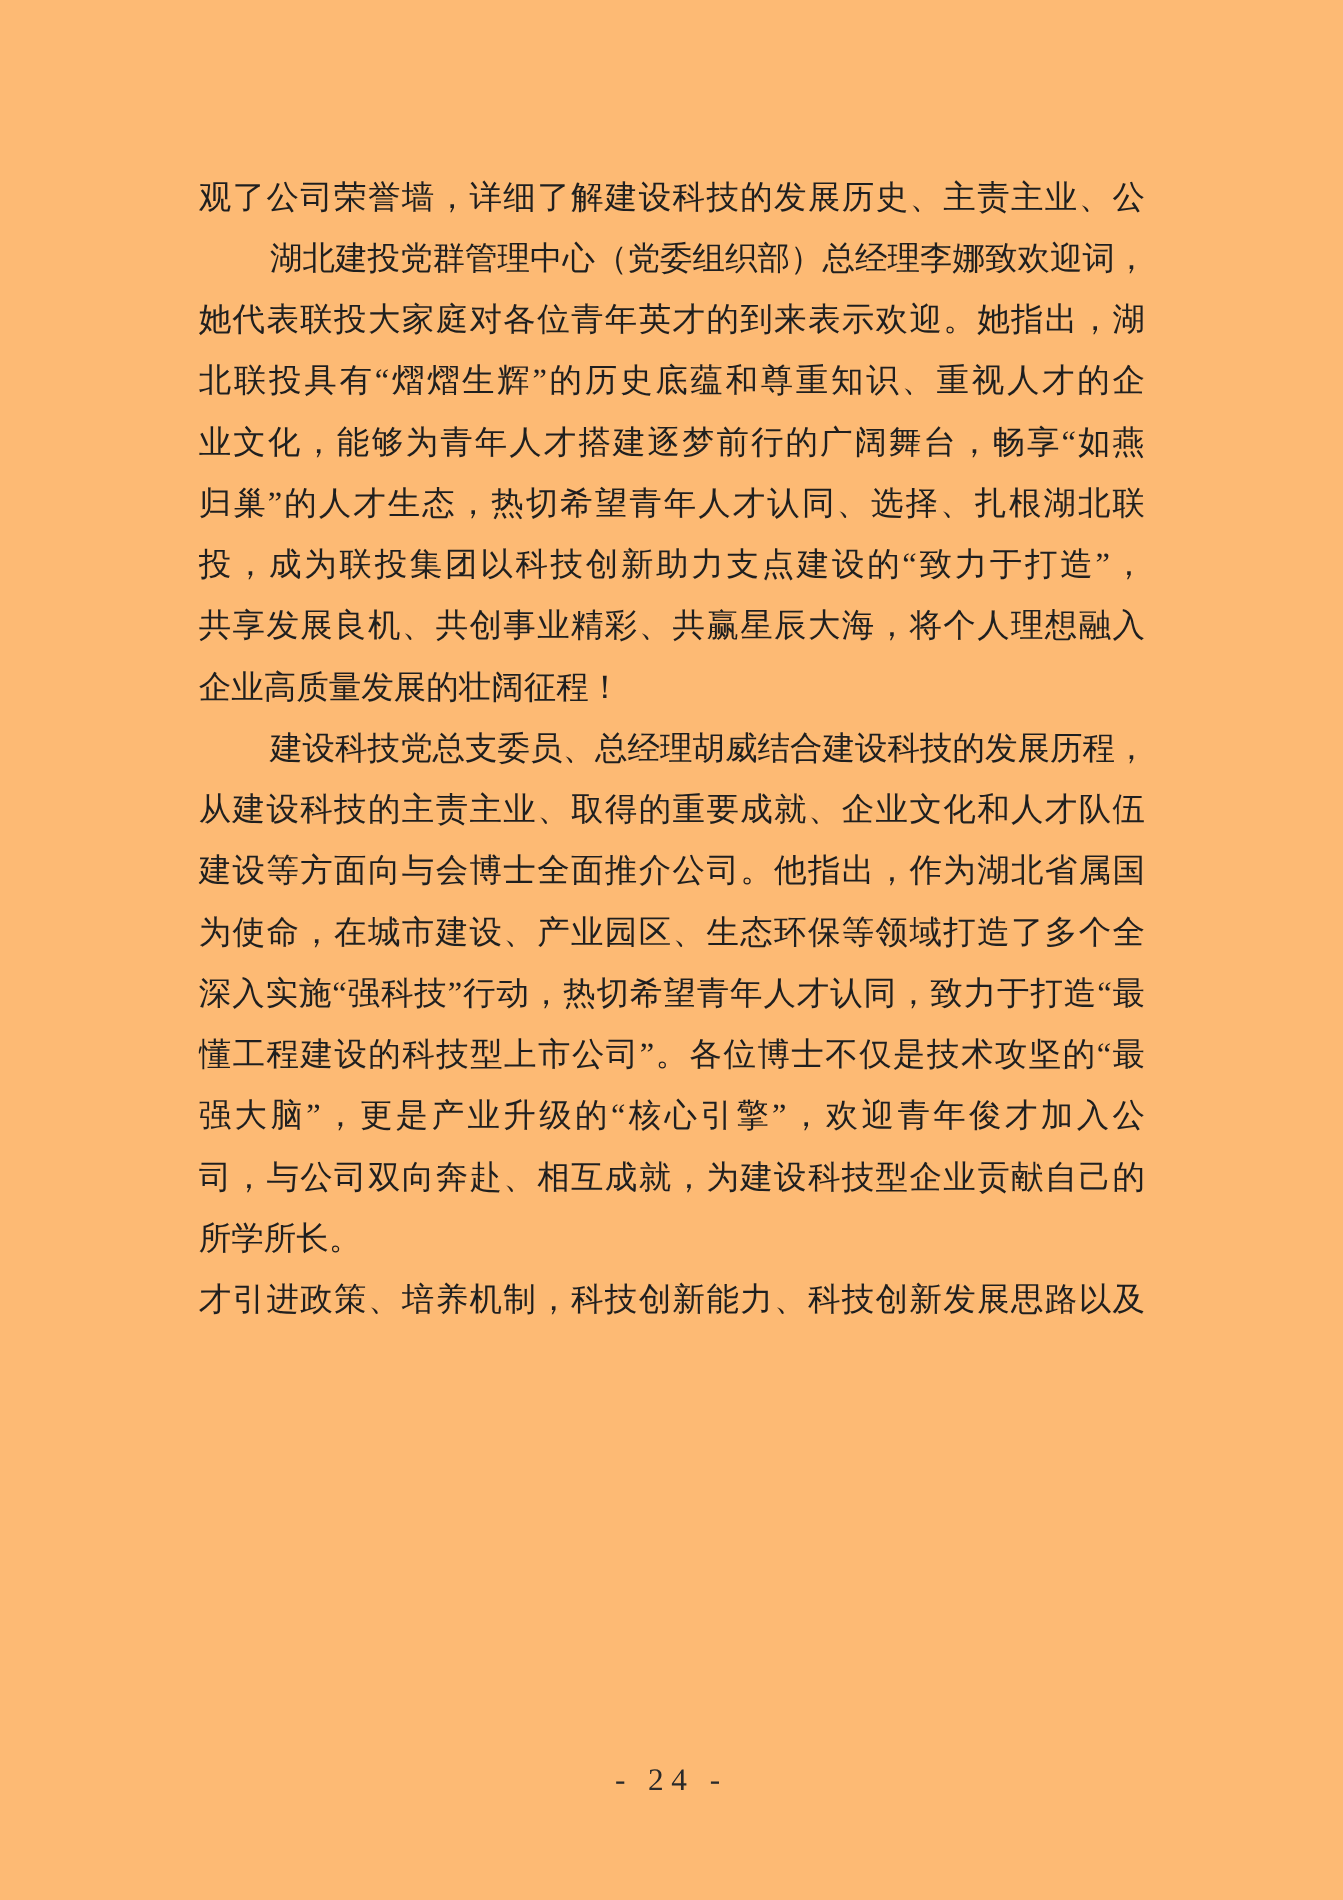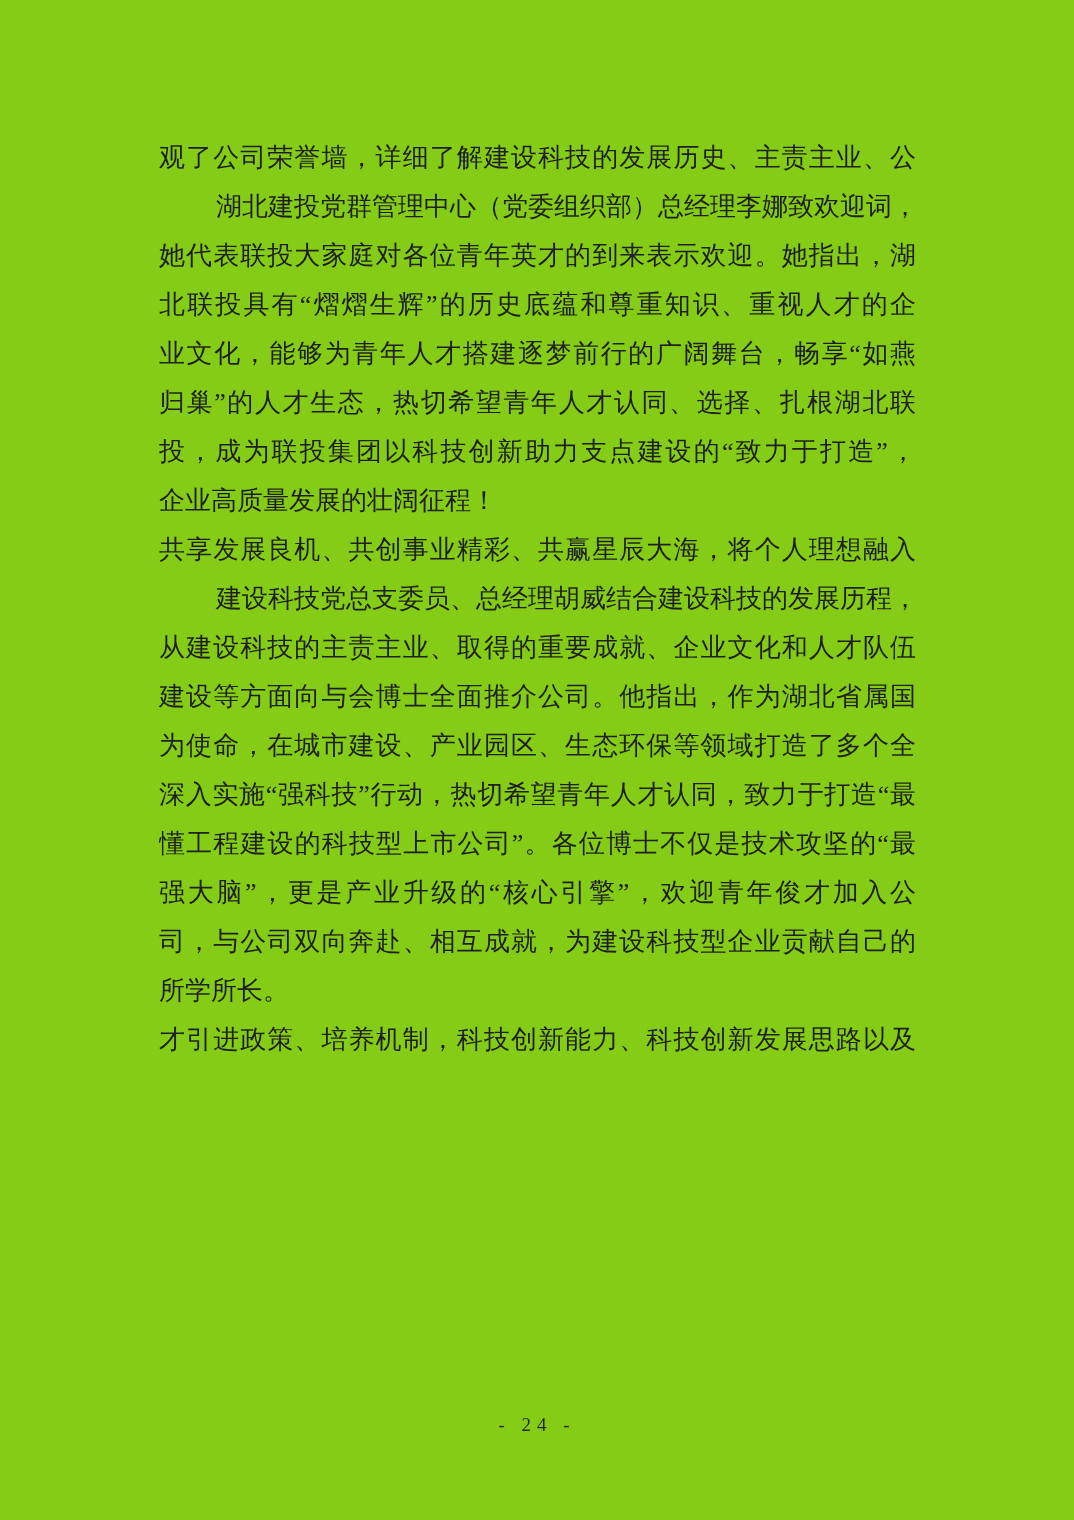--- a/index.html
+++ b/index.html
@@ -9,21 +9,21 @@
     height: 1520px;
     position: relative;
     overflow: hidden;
     font-family: "Liberation Serif", "DejaVu Serif", serif;
     color: #1f1f1f;
   }
   .page {
     position: absolute;
     left: 0; top: 0;
     width: 1074px; height: 1520px;
-    background: #84cc16;
+    background: #fdba74;
   }
   .body-text {
     position: absolute;
     left: 159px;
     top: 133px;
     width: 757px;
   }
   .paragraph { width: 100%; }
   .line {
     height: 49px;
@@ -36,43 +36,43 @@
     white-space: nowrap;
   }
   .line.indent { text-indent: 57px; }
   .line.endline { text-align-last: left; }
   .page-number {
     position: absolute;
     left: 0;
     top: 1408px;
     width: 1074px;
     text-align: center;
-    font-size: 19px;
+    font-size: 25px;
     line-height: 34px;
     color: #2a2a2a;
     letter-spacing: 6px;
   }
 </style>
 </head>
 <body>
 
 <div class="page">
   <div class="body-text" id="doc-body">
       <div class="paragraph">
         <div class="line">观了公司荣誉墙，详细了解建设科技的发展历史、主责主业、公</div>
       </div>
       <div class="paragraph">
         <div class="line indent">湖北建投党群管理中心（党委组织部）总经理李娜致欢迎词，</div>
         <div class="line">她代表联投大家庭对各位青年英才的到来表示欢迎。她指出，湖</div>
         <div class="line">北联投具有“熠熠生辉”的历史底蕴和尊重知识、重视人才的企</div>
         <div class="line">业文化，能够为青年人才搭建逐梦前行的广阔舞台，畅享“如燕</div>
         <div class="line">归巢”的人才生态，热切希望青年人才认同、选择、扎根湖北联</div>
         <div class="line">投，成为联投集团以科技创新助力支点建设的“致力于打造”，</div>
+        <div class="line">共享发展良机、共创事业精彩、共赢星辰大海，将个人理想融入</div>
         <div class="line endline">企业高质量发展的壮阔征程！</div>
-        <div class="line">共享发展良机、共创事业精彩、共赢星辰大海，将个人理想融入</div>
       </div>
       <div class="paragraph">
         <div class="line indent">建设科技党总支委员、总经理胡威结合建设科技的发展历程，</div>
         <div class="line">从建设科技的主责主业、取得的重要成就、企业文化和人才队伍</div>
         <div class="line">建设等方面向与会博士全面推介公司。他指出，作为湖北省属国</div>
         <div class="line">为使命，在城市建设、产业园区、生态环保等领域打造了多个全</div>
         <div class="line">深入实施“强科技”行动，热切希望青年人才认同，致力于打造“最</div>
         <div class="line">懂工程建设的科技型上市公司”。各位博士不仅是技术攻坚的“最</div>
         <div class="line">强大脑”，更是产业升级的“核心引擎”，欢迎青年俊才加入公</div>
         <div class="line">司，与公司双向奔赴、相互成就，为建设科技型企业贡献自己的</div>

